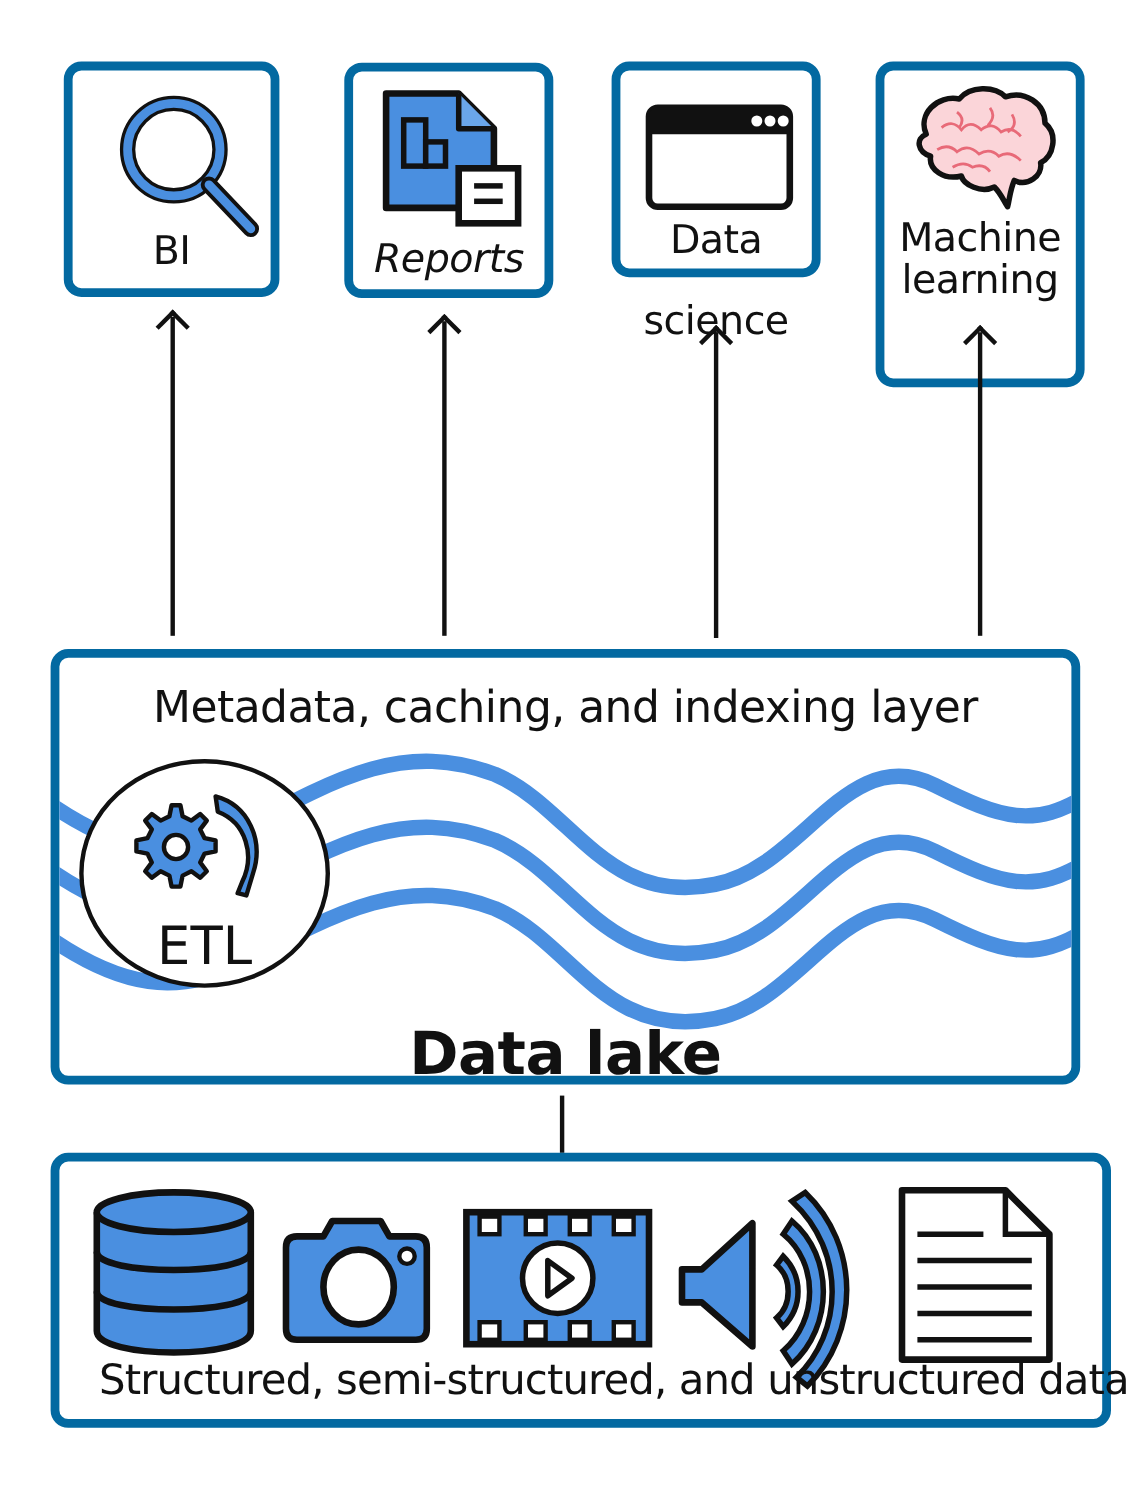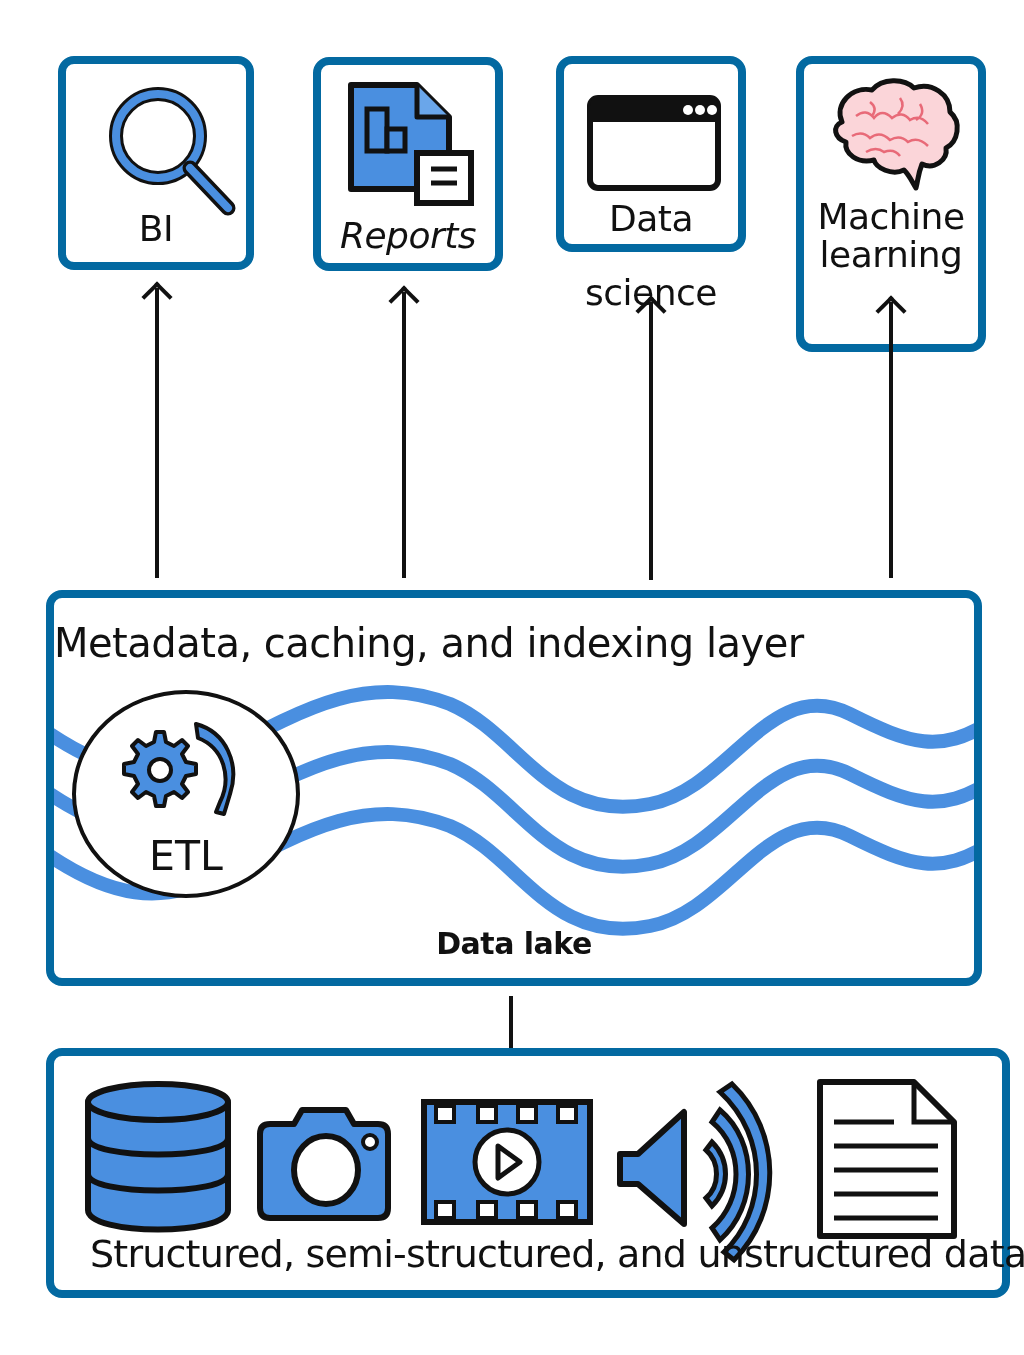--- a/index.html
+++ b/index.html
@@ -4,22 +4,22 @@
 <style>
   html, body { margin:0; padding:0; background:#ffffff; }
   body { width:1024px; height:1355px; position:relative; overflow:hidden;
          font-family:"DejaVu Sans", "Liberation Sans", sans-serif; color:#111; }
   .box { position:absolute; border:8px solid #0369a1; border-radius:16px; background:#fff; box-sizing:border-box; }
   .tool-label { position:absolute; left:0; right:0; text-align:center; font-size:36px; line-height:38px; letter-spacing:-0.5px; }
   .arrow { position:absolute; width:4px; background:#111; }
   .arrow::before { content:""; position:absolute; left:-16px; top:-2px; width:18px; height:18px;
                    border-left:4px solid #111; border-top:4px solid #111; transform:rotate(45deg); transform-origin:center; left:-9px; }
   svg { position:absolute; overflow:visible; }
-  .layer-title { position:absolute; left:0; right:0; top:22px; text-align:left; font-size:40px; letter-spacing:-0.5px; }
-  .lake-title { position:absolute; left:0; right:0; top:328px; text-align:center; font-size:30px; font-weight:bold; letter-spacing:-0.5px; }
+  .layer-title { position:absolute; left:0; right:0; top:22px; text-align:center; font-size:40px; letter-spacing:-0.5px; }
+  .lake-title { position:absolute; left:0; right:0; top:328px; text-align:center; font-size:54px; font-weight:bold; letter-spacing:-0.5px; }
   .sources-label { position:absolute; left:36px; right:0; top:176px; font-size:38px; letter-spacing:-0.8px; white-space:nowrap; }
 </style>
 </head>
 <body>
 
 <div class="box" style="left:58px;top:56px;width:196px;height:214px;">
   <svg width="196" height="214" style="left:-4px;top:-4px;">
     <circle cx="96" cy="76" r="42" fill="none" stroke="#111" stroke-width="14"></circle>
     <circle cx="96" cy="76" r="42" fill="none" stroke="#4a8fe0" stroke-width="8"></circle>
     <line x1="128" y1="108" x2="166" y2="148" stroke="#111" stroke-width="15" stroke-linecap="round"></line>
@@ -77,21 +77,21 @@
     </g>
   </svg>
   <div style="position:absolute;left:18px;top:92px;width:228px;height:208px;border:4px solid #111;border-radius:50%;background:#fff;box-sizing:border-box;">
     <svg width="160" height="120" style="left:30px;top:20px;">
       <g fill="#4a8fe0" stroke="#111" stroke-width="4" stroke-linejoin="round">
         <path d="M50 18 l8 0 l2 10 l8 4 l8 -6 l6 6 l-6 8 l4 8 l10 2 l0 10 l-10 2 l-4 8 l6 8 l-6 6 l-8 -6 l-8 4 l-2 10 l-8 0 l-2 -10 l-8 -4 l-8 6 l-6 -6 l6 -8 l-4 -8 l-10 -2 l0 -10 l10 -2 l4 -8 l-6 -8 l6 -6 l8 6 l8 -4 Z"></path>
         <path d="M90 10 C120 18 134 50 124 80 L118 100 l-8 -2 l4 -10 C126 64 118 34 92 24 Z"></path>
       </g>
       <circle cx="54" cy="56" r="11" fill="#fff" stroke="#111" stroke-width="4"></circle>
     </svg>
-    <div style="position:absolute;left:0;right:0;top:138px;text-align:center;font-size:41px;">ETL</div>
+    <div style="position:absolute;left:0;right:0;top:138px;text-align:center;font-size:48px;">ETL</div>
   </div>
   <div class="lake-title">Data lake</div>
 </div>
 
 <div style="position:absolute;left:509px;top:996px;width:4px;height:52px;background:#111;"></div>
 
 <div class="box" style="left:46px;top:1048px;width:964px;height:250px;">
   <svg width="150" height="160" style="left:28px;top:24px;">
     <g fill="#4a8fe0" stroke="#111" stroke-width="6">
       <path d="M6 22 V130 C6 156 146 156 146 130 V22"></path>

